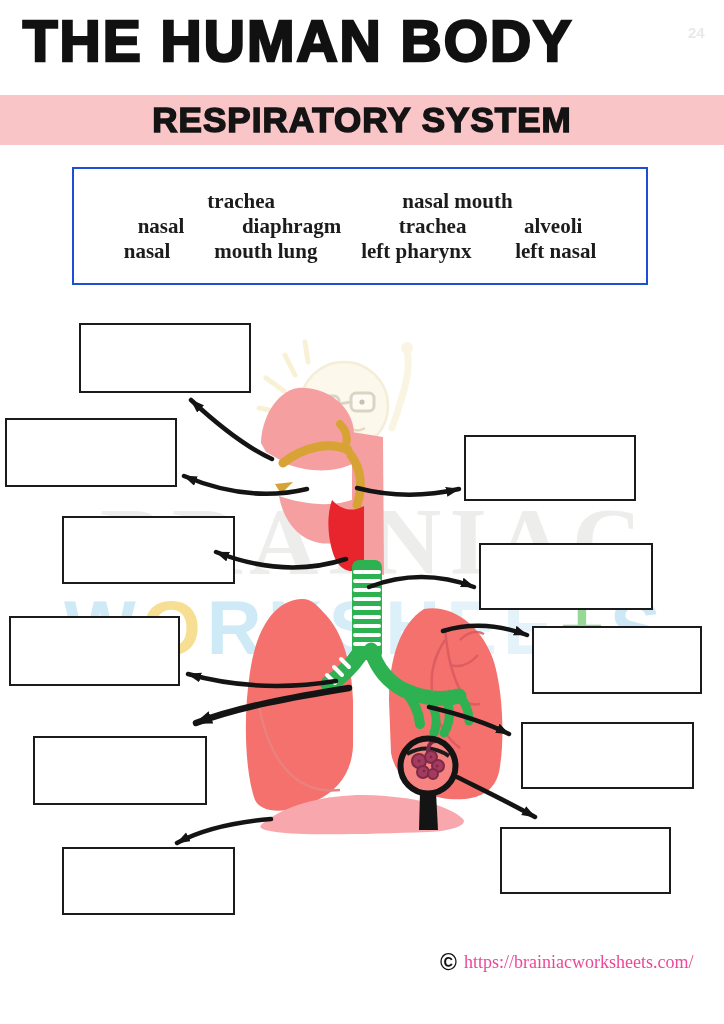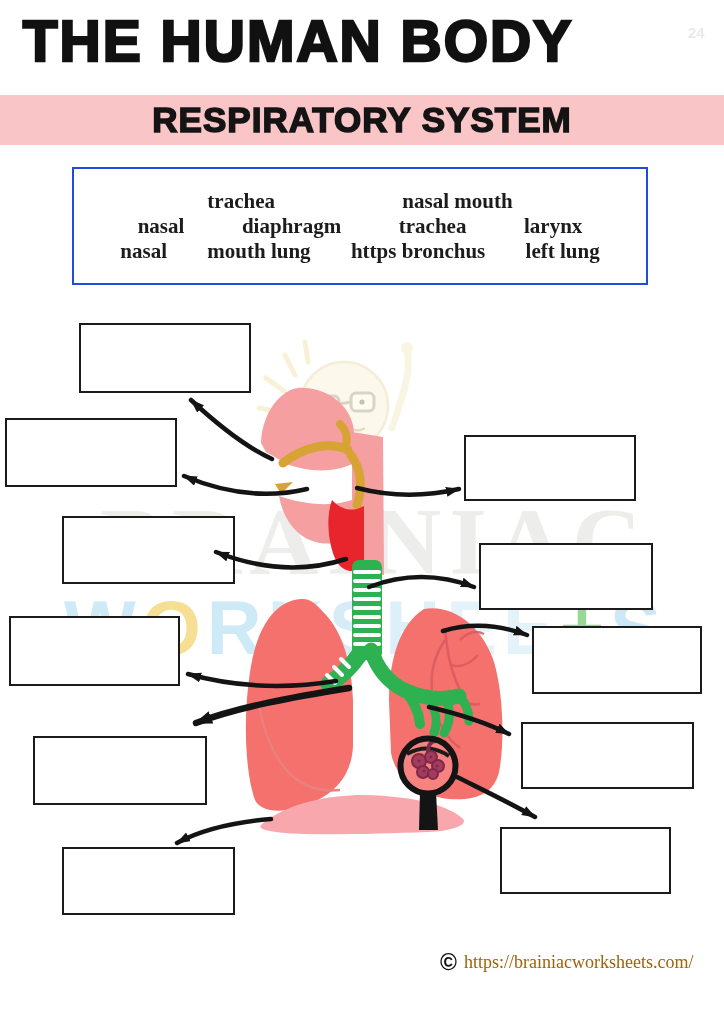--- a/index.html
+++ b/index.html
@@ -31,21 +31,21 @@
   .wm-worksheets span:nth-child(5){color:#d6edf8;}
   .wm-worksheets span:nth-child(6){color:#dcf0f9;}
   .wm-worksheets span:nth-child(7){color:#e4f3fa;}
   .wm-worksheets span:nth-child(8){color:#e4f3fa;}
   .wm-worksheets span:nth-child(9){color:#96d996;}
   .wm-worksheets span:nth-child(10){color:#cde8f5;}
   .abox{position:absolute;background:#ffffff;border:2.5px solid #1b1b1b;box-sizing:border-box;z-index:2;}
   .diagram{position:absolute;top:0;left:0;z-index:3;pointer-events:none;}
   .footer{position:absolute;top:951px;left:440px;display:flex;align-items:center;gap:7px;z-index:4;}
   .copy{font-size:23px;font-weight:bold;color:#111;line-height:1;}
-  .url{font-family:"Liberation Serif",serif;font-size:18px;color:#a16207;text-decoration:none;}
+  .url{font-family:"Liberation Serif",serif;font-size:18px;color:#ec4899;text-decoration:none;}
 </style>
 </head>
 <body>
 
 <div class="page">
 
   <div class="page-num">24</div>
 
   <h1 class="title">THE HUMAN BODY</h1>
 
@@ -55,27 +55,27 @@
 
   <div class="word-bank">
     <div class="wb-row">
       <span>trachea</span>
       <span>nasal mouth</span>
     </div>
     <div class="wb-row">
       <span>nasal</span>
       <span>diaphragm</span>
       <span>trachea</span>
-      <span>larynx</span>
+      <span>alveoli</span>
     </div>
     <div class="wb-row">
       <span>nasal</span>
       <span>mouth lung</span>
-      <span>https bronchus</span>
-      <span>left lung</span>
+      <span>left pharynx</span>
+      <span>left nasal</span>
     </div>
   </div>
 
   <div class="wm-brainiac">BRAINIAC</div>
   <div class="wm-worksheets">
     <span>W</span>
     <span>O</span>
     <span>R</span>
     <span>K</span>
     <span>S</span>

